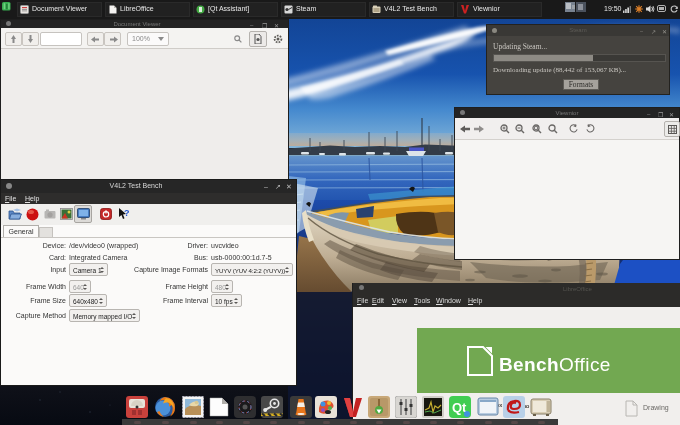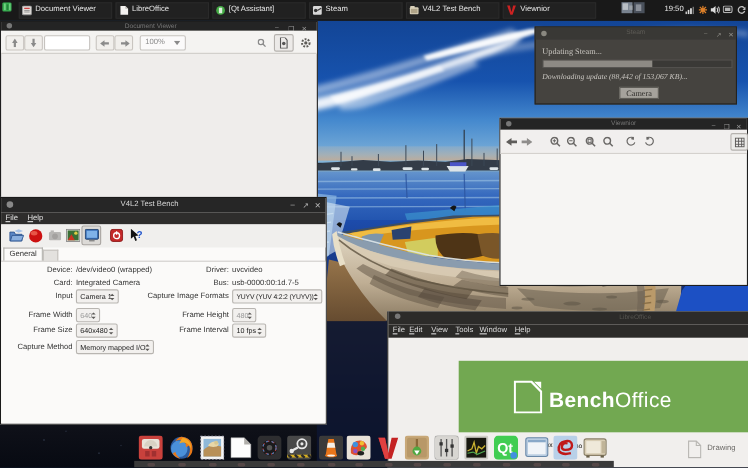--- a/index.html
+++ b/index.html
@@ -302,22 +302,22 @@
 <div class="abs" style="left:486px;top:24px;width:184px;height:71px;background:#45433f;border:1px solid #23221f;font-family:'Liberation Serif',serif;">
   <div class="abs" style="left:0;top:0;width:100%;height:11px;background:#393835;"></div>
   <div class="abs" style="left:5px;top:3px;width:5px;height:5px;border-radius:50%;background:#8a8880;"></div>
   <div class="abs" style="left:0;top:2px;width:100%;text-align:center;color:#5e5c57;font-size:6px;font-family:'Liberation Sans',sans-serif;">Steam</div>
   <div class="abs" style="left:153px;top:3px;color:#96948e;font-size:6px;">–</div>
   <div class="abs" style="left:164px;top:3px;color:#96948e;font-size:6px;">↗</div>
   <div class="abs" style="left:175px;top:3px;color:#96948e;font-size:6px;">✕</div>
   <div class="abs" style="left:6px;top:17px;color:#c9c6c0;font-size:7.5px;">Updating Steam...</div>
   <div class="abs" style="left:6px;top:29px;width:173px;height:8px;background:#3a3936;border:1px solid #565450;"></div>
   <div class="abs" style="left:7px;top:30px;width:99px;height:6px;background:#8d8a84;"></div>
-  <div class="abs" style="left:6px;top:41px;color:#c9c6c0;font-size:7px;font-style:italic;">Downloading update (88,442 of 153,067 KB)...</div>
-  <div class="abs" style="left:76px;top:54px;width:36px;height:11px;background:#a5a29c;border:1px solid #5e5c57;color:#2e2d2a;font-size:7.5px;text-align:center;line-height:10px;">Camera</div>
+  <div class="abs" style="left:6px;top:41px;color:#c9c6c0;font-size:7px;">Downloading update (88,442 of 153,067 KB)...</div>
+  <div class="abs" style="left:76px;top:54px;width:36px;height:11px;background:#a5a29c;border:1px solid #5e5c57;color:#2e2d2a;font-size:7.5px;text-align:center;line-height:10px;">Formats</div>
 </div>
 
 <div class="abs" style="left:352px;top:283px;width:328px;height:142px;background:#f1efed;border-left:1px solid #1e1e1e;">
   <div class="abs" style="left:0;top:0;width:100%;height:12px;background:#2c2b29;"></div>
   <div class="abs" style="left:6px;top:2px;width:5px;height:5px;border-radius:50%;background:#777;"></div>
   <div class="abs" style="left:210px;top:3px;color:#55544f;font-size:6px;">LibreOffice</div>
   <div class="abs" style="left:0;top:12px;width:100%;height:12px;background:#2c2b29;color:#dcdcdc;font-size:7px;">
     <span style="position:absolute;left:4px;top:2px"><u>F</u>ile</span>
     <span style="position:absolute;left:19px;top:2px"><u>E</u>dit</span>
     <span style="position:absolute;left:39px;top:2px"><u>V</u>iew</span>

